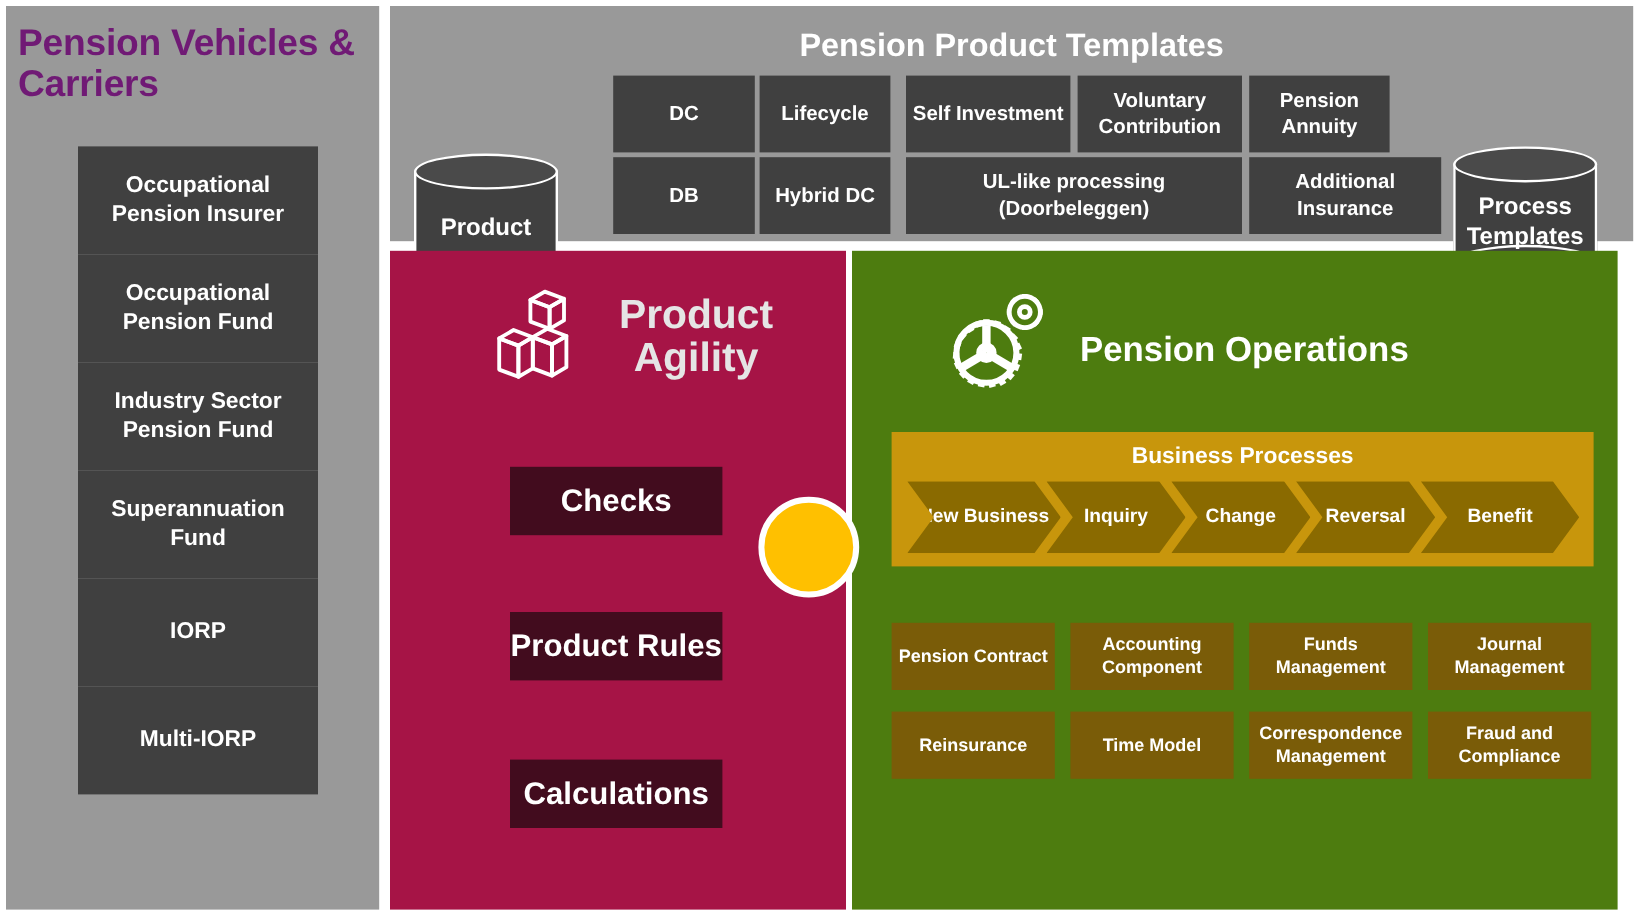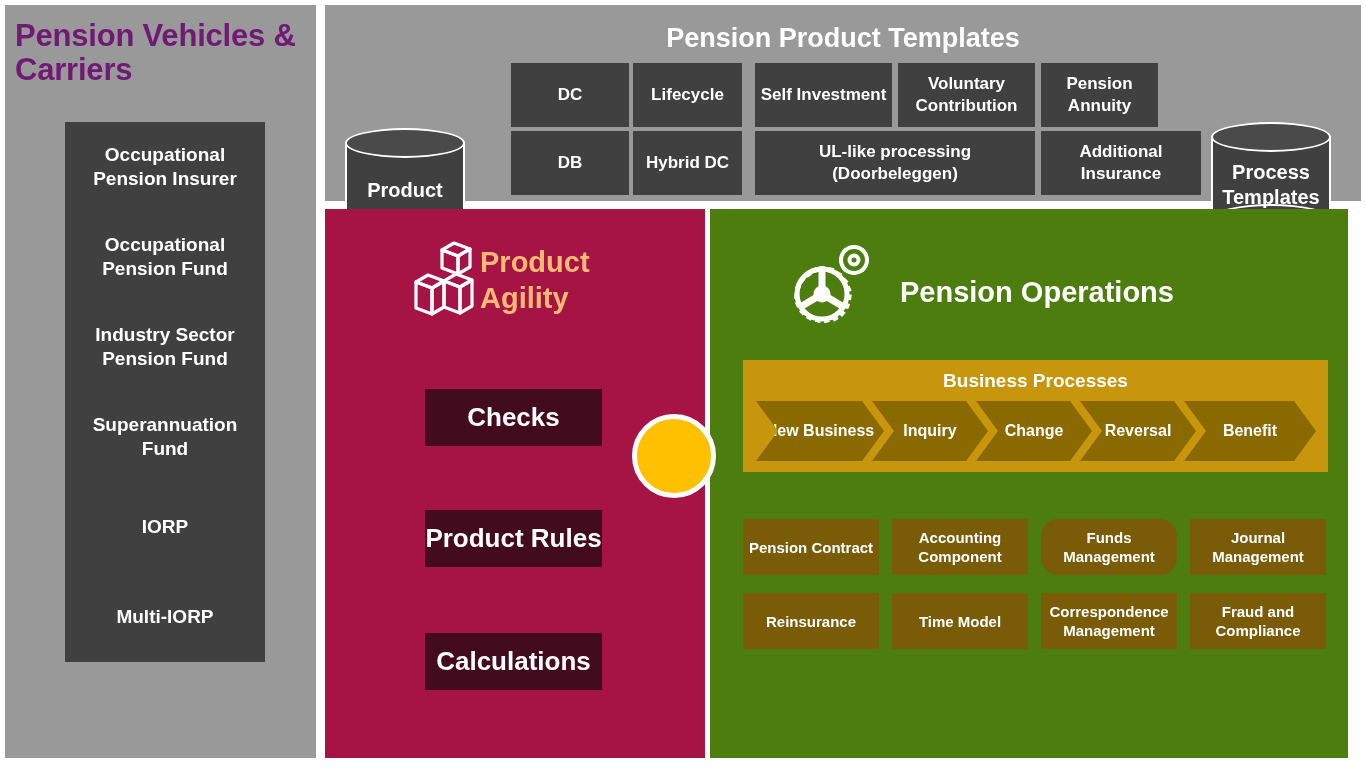--- a/index.html
+++ b/index.html
@@ -72,22 +72,22 @@
   #cyl-process .lbl{top:38px;}
 
   
   .agility{
     position:absolute;left:325px;top:209px;width:380px;height:549px;
     background:#A61446;
   }
   .agility-header{position:absolute;left:0;top:25px;width:380px;height:100px;}
   .cube-icon{position:absolute;left:85px;top:2px;}
   .agility-title{
-    position:absolute;left:155px;top:10px;width:200px;color:#fdba74;
-    font-weight:bold;font-size:29px;line-height:36px;text-align:left;
+    position:absolute;left:155px;top:10px;width:200px;color:#e5e5e5;
+    font-weight:bold;font-size:34px;line-height:36px;text-align:center;
   }
   .agility-btn{
     position:absolute;left:100px;width:177px;height:57px;background:#420C1E;
     color:#ffffff;font-weight:bold;font-size:26px;text-align:center;
     display:flex;align-items:center;justify-content:center;
   }
   #btn-checks{top:180px;}
   #btn-rules{top:301px;}
   #btn-calcs{top:424px;}
 
@@ -277,21 +277,21 @@
           <div class="chev mid" style="left: 116px; width: 116px; z-index: 9;">Inquiry</div>
           <div class="chev mid" style="left: 220px; width: 116px; z-index: 8;">Change</div>
           <div class="chev mid" style="left: 324px; width: 116px; z-index: 7;">Reversal</div>
           <div class="chev mid" style="left: 428px; width: 132px; z-index: 6;">Benefit</div>
         </div>
     </div>
 
     <div class="ops-grid" id="ops-grid">
         <div class="ops-box" style="left: 0px; top: 0px;">Pension Contract</div>
         <div class="ops-box" style="left: 149px; top: 0px;">Accounting Component</div>
-        <div class="ops-box" style="left: 298px; top: 0px; border-radius: 17px;">Funds Management</div>
+        <div class="ops-box" style="left: 298px; top: 0px;">Funds Management</div>
         <div class="ops-box" style="left: 447px; top: 0px;">Journal Management</div>
         <div class="ops-box" style="left: 0px; top: 74px;">Reinsurance</div>
         <div class="ops-box" style="left: 149px; top: 74px;">Time Model</div>
         <div class="ops-box" style="left: 298px; top: 74px;">Correspondence Management</div>
         <div class="ops-box" style="left: 447px; top: 74px;">Fraud and Compliance</div>
       </div>
   </div>
 
 </div>
 

